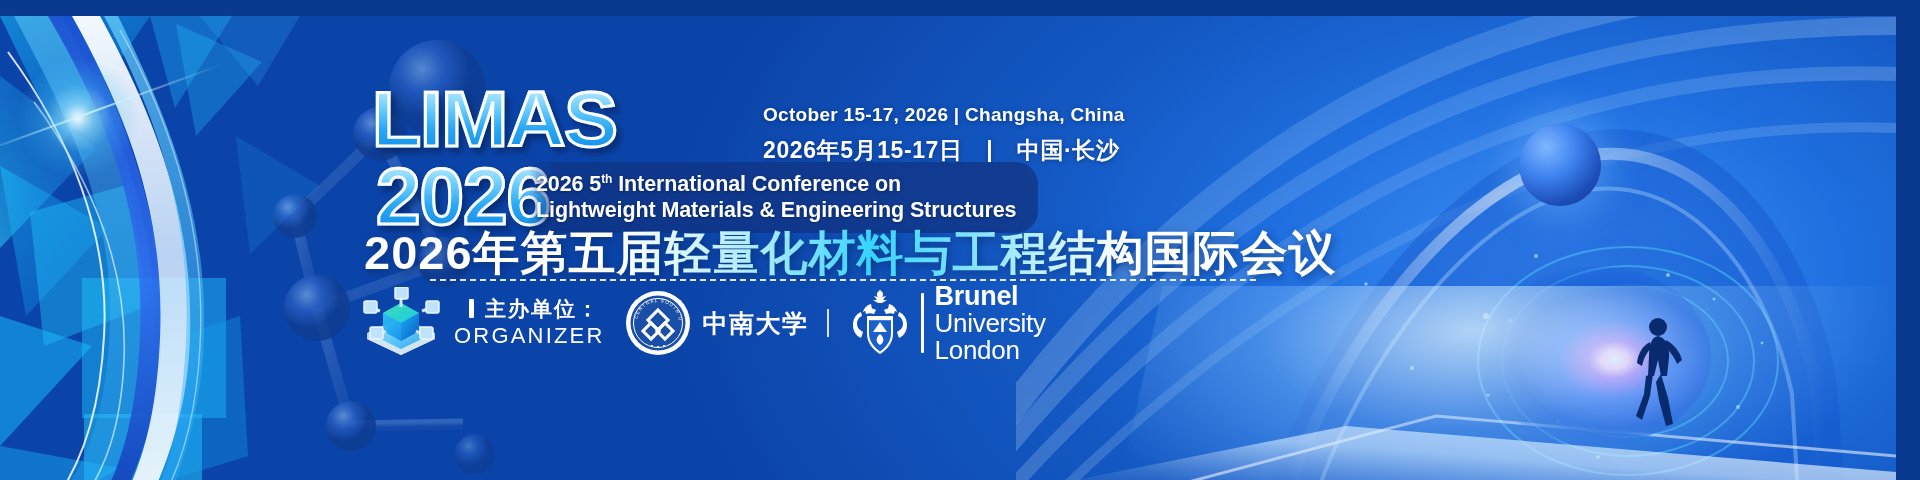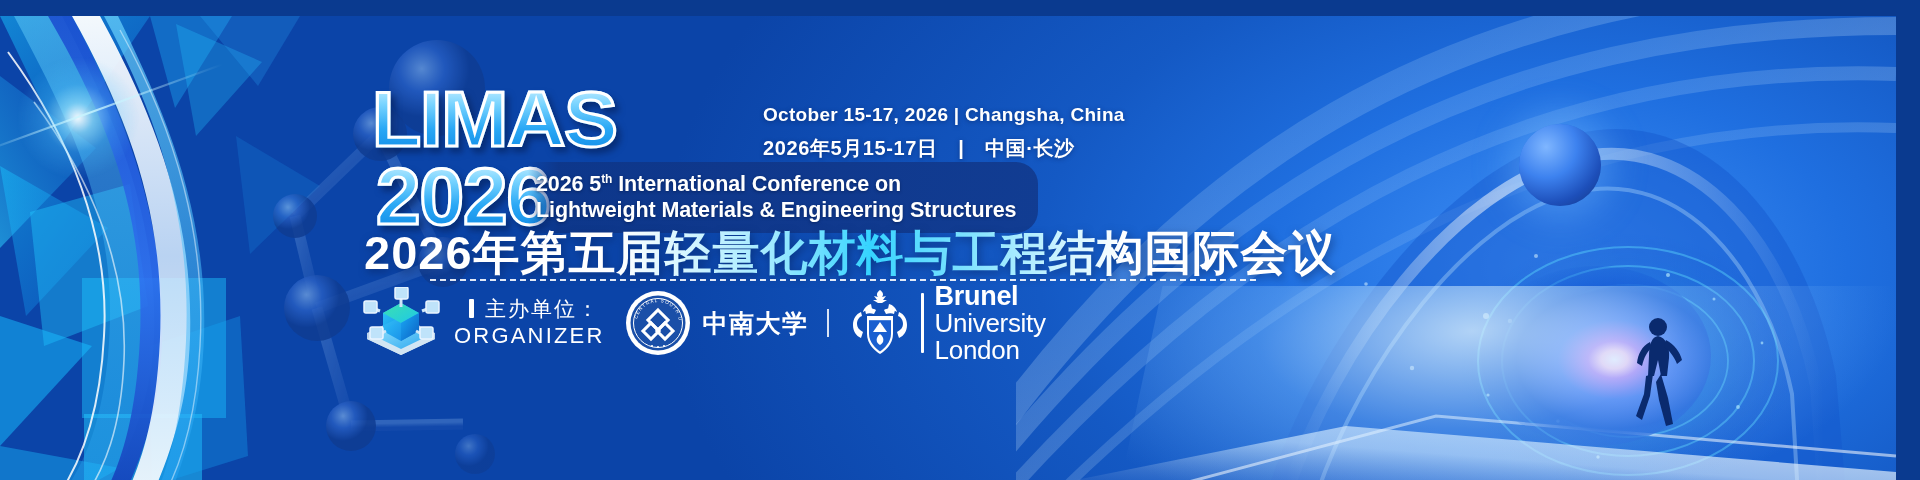--- a/index.html
+++ b/index.html
@@ -73,21 +73,21 @@
   }
   .limas{font-size:78px;transform:scaleX(1.03);}
   .year{font-size:80px;margin-top:4px;}
 
   .date-line{
     position:absolute;left:763px;top:88px;
     color:#ffffff;font-size:19px;font-weight:700;letter-spacing:.3px;
     text-shadow:0 1px 4px rgba(3,30,85,.5);
     white-space:nowrap;
   }
-  .date-line .cn{display:block;margin-top:9px;font-size:20px;letter-spacing:.6px;}
+  .date-line .cn{display:block;margin-top:9px;font-size:23px;letter-spacing:.6px;}
 
   .en-title{
     position:absolute;left:528px;top:146px;
     padding:9px 22px 10px 8px;
     border-radius:0 22px 22px 0;
     background:linear-gradient(90deg, rgba(10,48,125,.0) 0%, rgba(14,52,132,.80) 6%, rgba(16,54,136,.88) 55%, rgba(17,58,142,.92) 100%);
     color:#ffffff;font-size:21.5px;font-weight:800;line-height:1.22;
     letter-spacing:-.1px;white-space:nowrap;
     text-shadow:0 1px 3px rgba(2,22,66,.55);
   }
@@ -105,21 +105,21 @@
     position:absolute;left:430px;top:263px;width:826px;height:0;
     border-top:2px dashed rgba(255,255,255,.88);
   }
 
   
   .org-row{position:absolute;left:362px;top:272px;height:70px;display:flex;align-items:center;}
 
   .cube-icon{width:78px;height:72px;margin-right:14px;flex:none;}
 
   .org-label{display:flex;flex-direction:column;justify-content:center;color:#fff;margin-right:20px;}
-  .org-label .cn{display:flex;align-items:center;font-size:21px;font-weight:400;letter-spacing:2px;line-height:1.25;padding-left:15px;}
+  .org-label .cn{display:flex;align-items:center;font-size:21px;font-weight:700;letter-spacing:2px;line-height:1.25;padding-left:15px;}
   .org-label .cn::before{
     content:"";display:inline-block;width:5px;height:19px;background:#fff;margin-right:11px;border-radius:1px;
   }
   .org-label .en{font-size:22px;font-weight:400;letter-spacing:2.2px;line-height:1.3;margin-left:0;}
 
   .sep{width:2px;height:28px;background:rgba(255,255,255,.85);margin:0 18px;flex:none;}
 
   .csu-seal{width:66px;height:66px;flex:none;}
   .csu-name{color:#fff;font-size:25px;font-weight:700;letter-spacing:1.5px;margin-left:12px;white-space:nowrap;}
 

